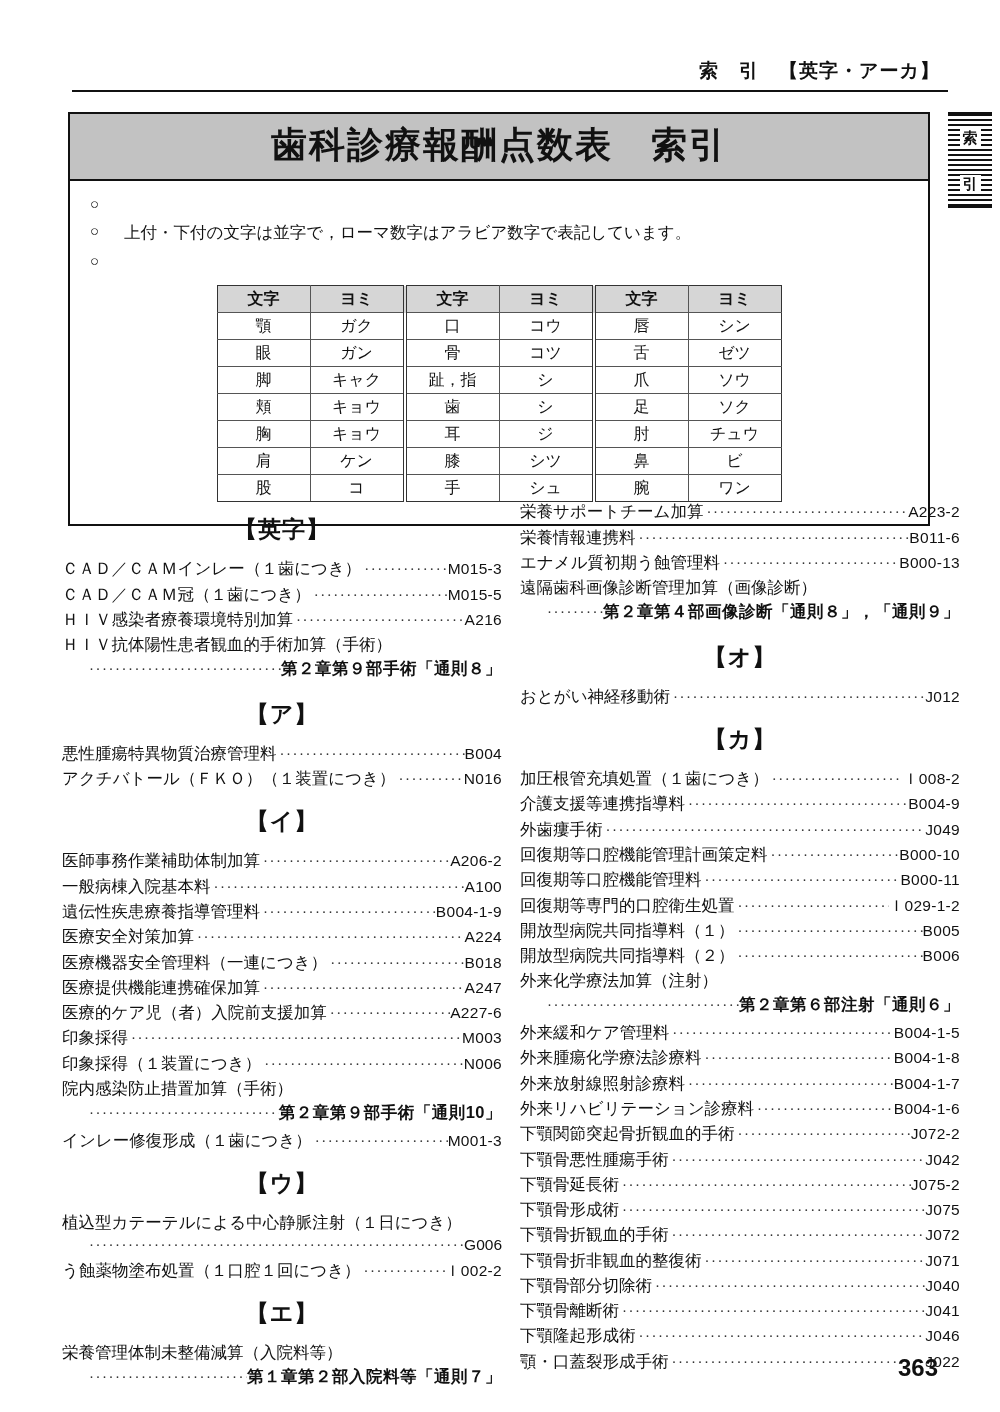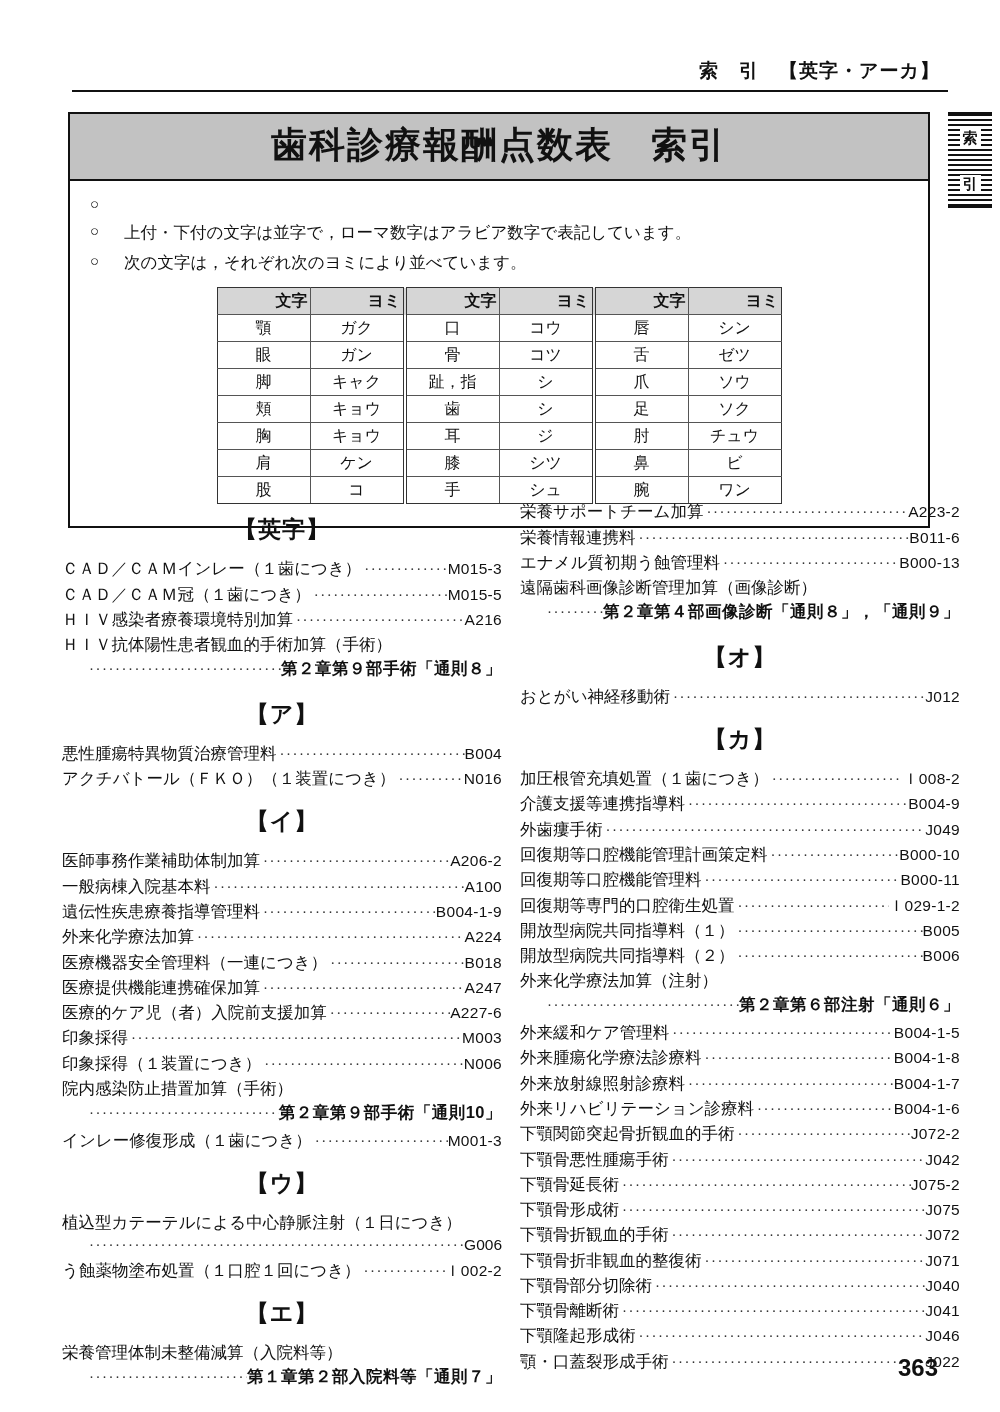--- a/index.html
+++ b/index.html
@@ -134,21 +134,21 @@
   }
   table.reading-table th {
     background: #d6d6d6;
     font-weight: 600;
   }
   table.reading-table .grp-start {
     border-left: 4px double #333;
   }
   table.reading-table .outer-l { border-left: 1.6px solid #333; }
   table.reading-table .outer-r { border-right: 1.6px solid #333; }
-  table.reading-table tr:first-child th { border-top: 1.6px solid #333; text-align: right; }
+  table.reading-table tr:first-child th { border-top: 1.6px solid #333; }
   table.reading-table tr:last-child td { border-bottom: 1.6px solid #333; }
 
   
   .columns {
     position: absolute;
     top: 500px;
     left: 0;
     width: 888px;
     display: flex;
   }
@@ -259,21 +259,20 @@
     <div id="note-lines">
         <div class="note-line">
           <span class="note-bullet">○</span>
         </div>
         <div class="note-line">
           <span class="note-bullet">○</span>
           <span class="note-text">上付・下付の文字は並字で，ローマ数字はアラビア数字で表記しています。</span>
         </div>
         <div class="note-line">
           <span class="note-bullet">○</span>
-          <span class="note-text">次の文字は，それぞれ次のヨミにより並べています。</span>
         </div>
       </div>
     <div class="reading-table-wrap">
       <table class="reading-table">
         <thead>
           <tr id="reading-head-row">
               <th class="outer-l">文字</th>
               <th>ヨミ</th>
               <th class="grp-start">文字</th>
               <th>ヨミ</th>
@@ -390,21 +389,21 @@
         <span class="name">一般病棟入院基本料</span>
         <span class="leader">····························································</span>
         <span class="code">A100</span>
       </div>
       <div class="entry">
         <span class="name">遺伝性疾患療養指導管理料</span>
         <span class="leader">····························································</span>
         <span class="code">B004-1-9</span>
       </div>
       <div class="entry">
-        <span class="name">外来化学療法加算</span>
+        <span class="name">医療安全対策加算</span>
         <span class="leader">····························································</span>
         <span class="code">A224</span>
       </div>
       <div class="entry">
         <span class="name">医療機器安全管理料（一連につき）</span>
         <span class="leader">····························································</span>
         <span class="code">B018</span>
       </div>
       <div class="entry">
         <span class="name">医療提供機能連携確保加算</span>

